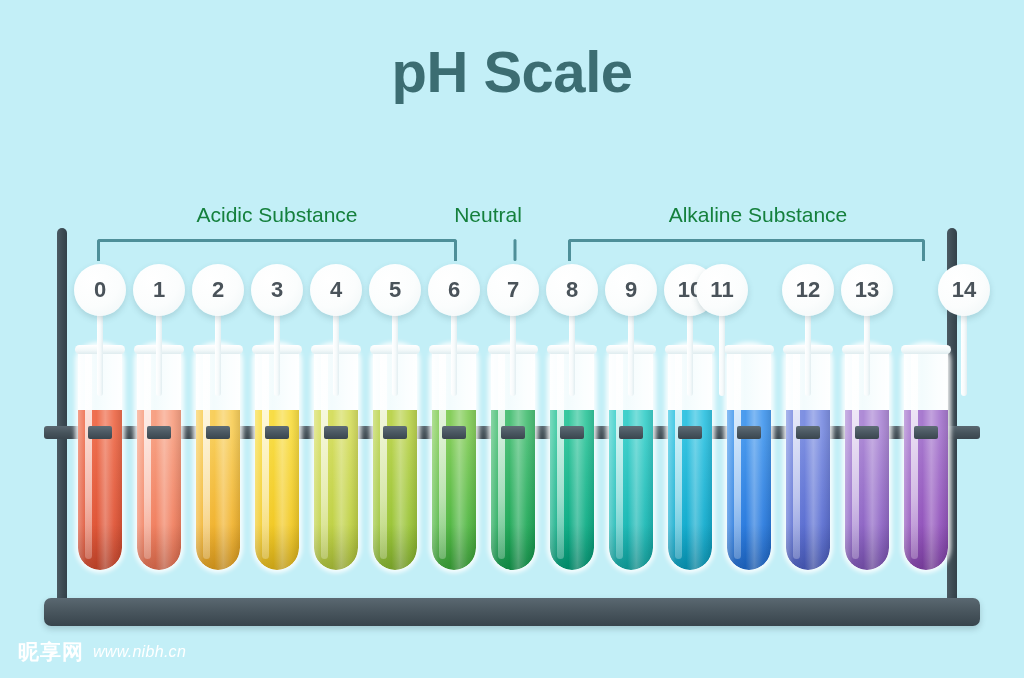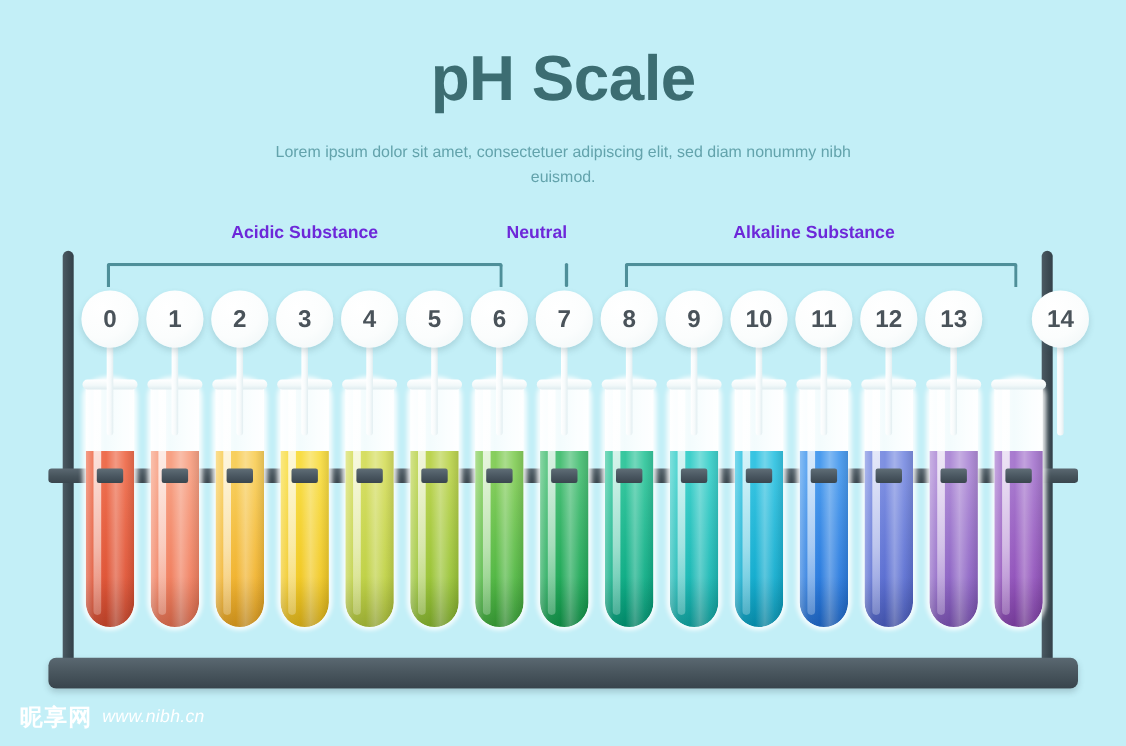--- a/index.html
+++ b/index.html
@@ -28,21 +28,21 @@
   .subtitle {
     position:absolute; left:50%; top:128px; width:560px;
     margin-left:-280px;
     text-align:center;
     font-size:14.5px; color:#63A3AC; line-height:1.55;
   }
 
   
   .sec-label {
     position:absolute;
-    font-size:16px; font-weight:bold; color:#6d28d9;
+    font-size:21px; font-weight:normal; color:#15803d;
     white-space:nowrap;
     transform:translateX(-50%);
     top:203px;
   }
 
   
   .bracket {
     position:absolute;
     top:239px; height:22px;
     border:3px solid #4E8F99;
@@ -201,28 +201,27 @@
     border-radius:2px;
     white-space:nowrap;
   }
 </style>
 </head>
 <body>
 
 <div id="stage">
 
   <div class="title">pH Scale</div>
-  <div class="subtitle">Lorem ipsum dolor sit amet, consectetuer adipiscing elit, sed diam nonummy nibh euismod.</div>
 
   <div id="sections-layer">
       <div class="sec-label" style="left: 277px;">Acidic Substance</div>
       <div class="bracket" style="left: 97px; width: 360px; border-color: rgb(78, 143, 153);"></div>
       <div class="sec-label" style="left: 488px;">Neutral</div>
       <div class="bracket-tick" style="left: 515px; background: rgb(78, 143, 153);"></div>
-      <div class="sec-label" style="left: 740px;">Alkaline Substance</div>
+      <div class="sec-label" style="left: 758px;">Alkaline Substance</div>
       <div class="bracket" style="left: 568px; width: 357px; border-color: rgb(78, 143, 153);"></div>
     </div>
 
   <div class="rack-post" id="post-left" style="left: 57px;"></div>
   <div class="rack-post" id="post-right" style="left: 947px;"></div>
   <div class="rack-rail"></div>
 
   <div id="tubes-layer">
       <div class="tube" style="left: 100px;">
         <div class="tube-glow"></div>
@@ -402,21 +401,21 @@
         <div class="pin-circle">8</div>
       </div>
       <div class="pin" style="left: 631px;">
         <div class="pin-stem"></div>
         <div class="pin-circle">9</div>
       </div>
       <div class="pin" style="left: 690px;">
         <div class="pin-stem"></div>
         <div class="pin-circle">10</div>
       </div>
-      <div class="pin" style="left: 749px;">
+      <div class="pin" style="left: 722px;">
         <div class="pin-stem"></div>
         <div class="pin-circle">11</div>
       </div>
       <div class="pin" style="left: 808px;">
         <div class="pin-stem"></div>
         <div class="pin-circle">12</div>
       </div>
       <div class="pin" style="left: 867px;">
         <div class="pin-stem"></div>
         <div class="pin-circle">13</div>

